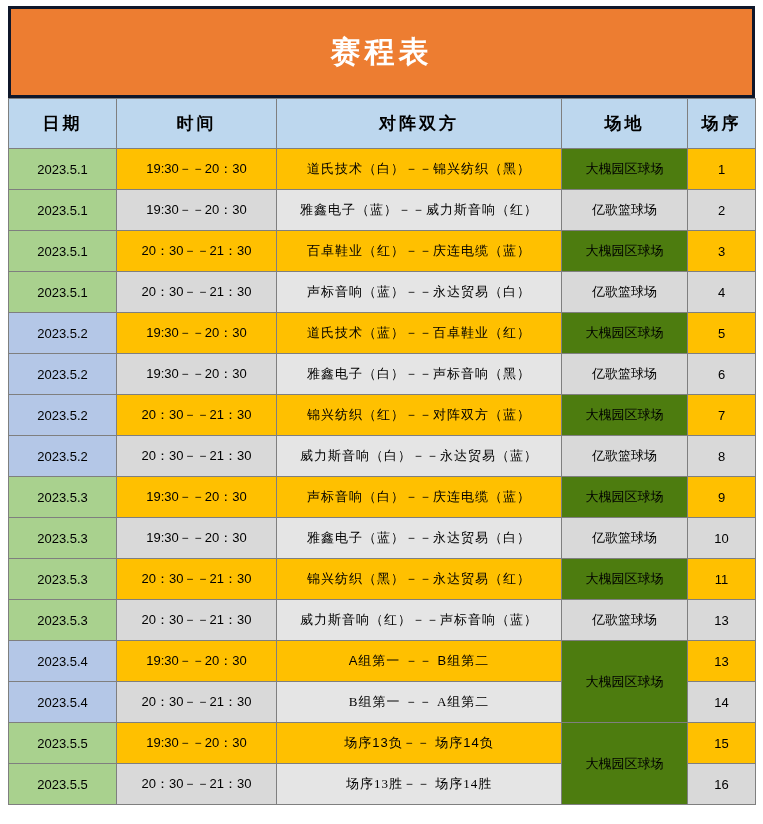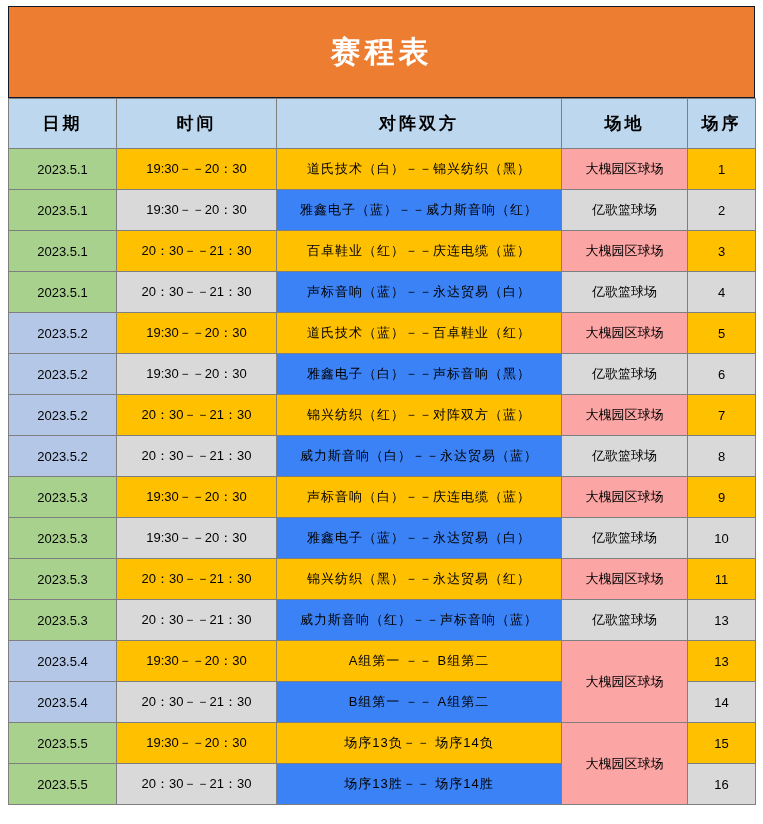--- a/index.html
+++ b/index.html
@@ -17,21 +17,21 @@
     width: 763px;
     height: 824px;
     position: relative;
     box-sizing: border-box;
     padding: 6px 8px 0 8px;
     background: #ffffff;
   }
   .title-bar {
     height: 92px;
     background: #ED7D31;
-    border: 1px solid #0f172a;
+    border: 3px solid #0f172a;
     display: flex;
     align-items: center;
     justify-content: center;
     box-sizing: border-box;
   }
   .title-bar .title-text {
     color: #ffffff;
     font-size: 30px;
     font-weight: bold;
     letter-spacing: 4px;
@@ -71,24 +71,24 @@
   
   .d-green  { background: #A9D18E; }
   .d-blue   { background: #B4C7E7; }
 
   
   .t-amber  { background: #FFC000; }
   .t-grey   { background: #D9D9D9; }
 
   
   .m-amber  { background: #FFC000; }
-  .m-grey   { background: #3b82f6; }
-
-  
-  .v-amber  { background: #fca5a5; }
+  .m-grey   { background: #e5e5e5; font-family: Liberation Serif, serif; }
+
+  
+  .v-amber  { background: #4d7c0f; }
   .v-grey   { background: #D9D9D9; }
 
   .o-amber  { background: #FFC000; }
   .o-grey   { background: #D9D9D9; }
 
   .match-text { letter-spacing: 1px; }
 </style>
 </head>
 <body>
 

